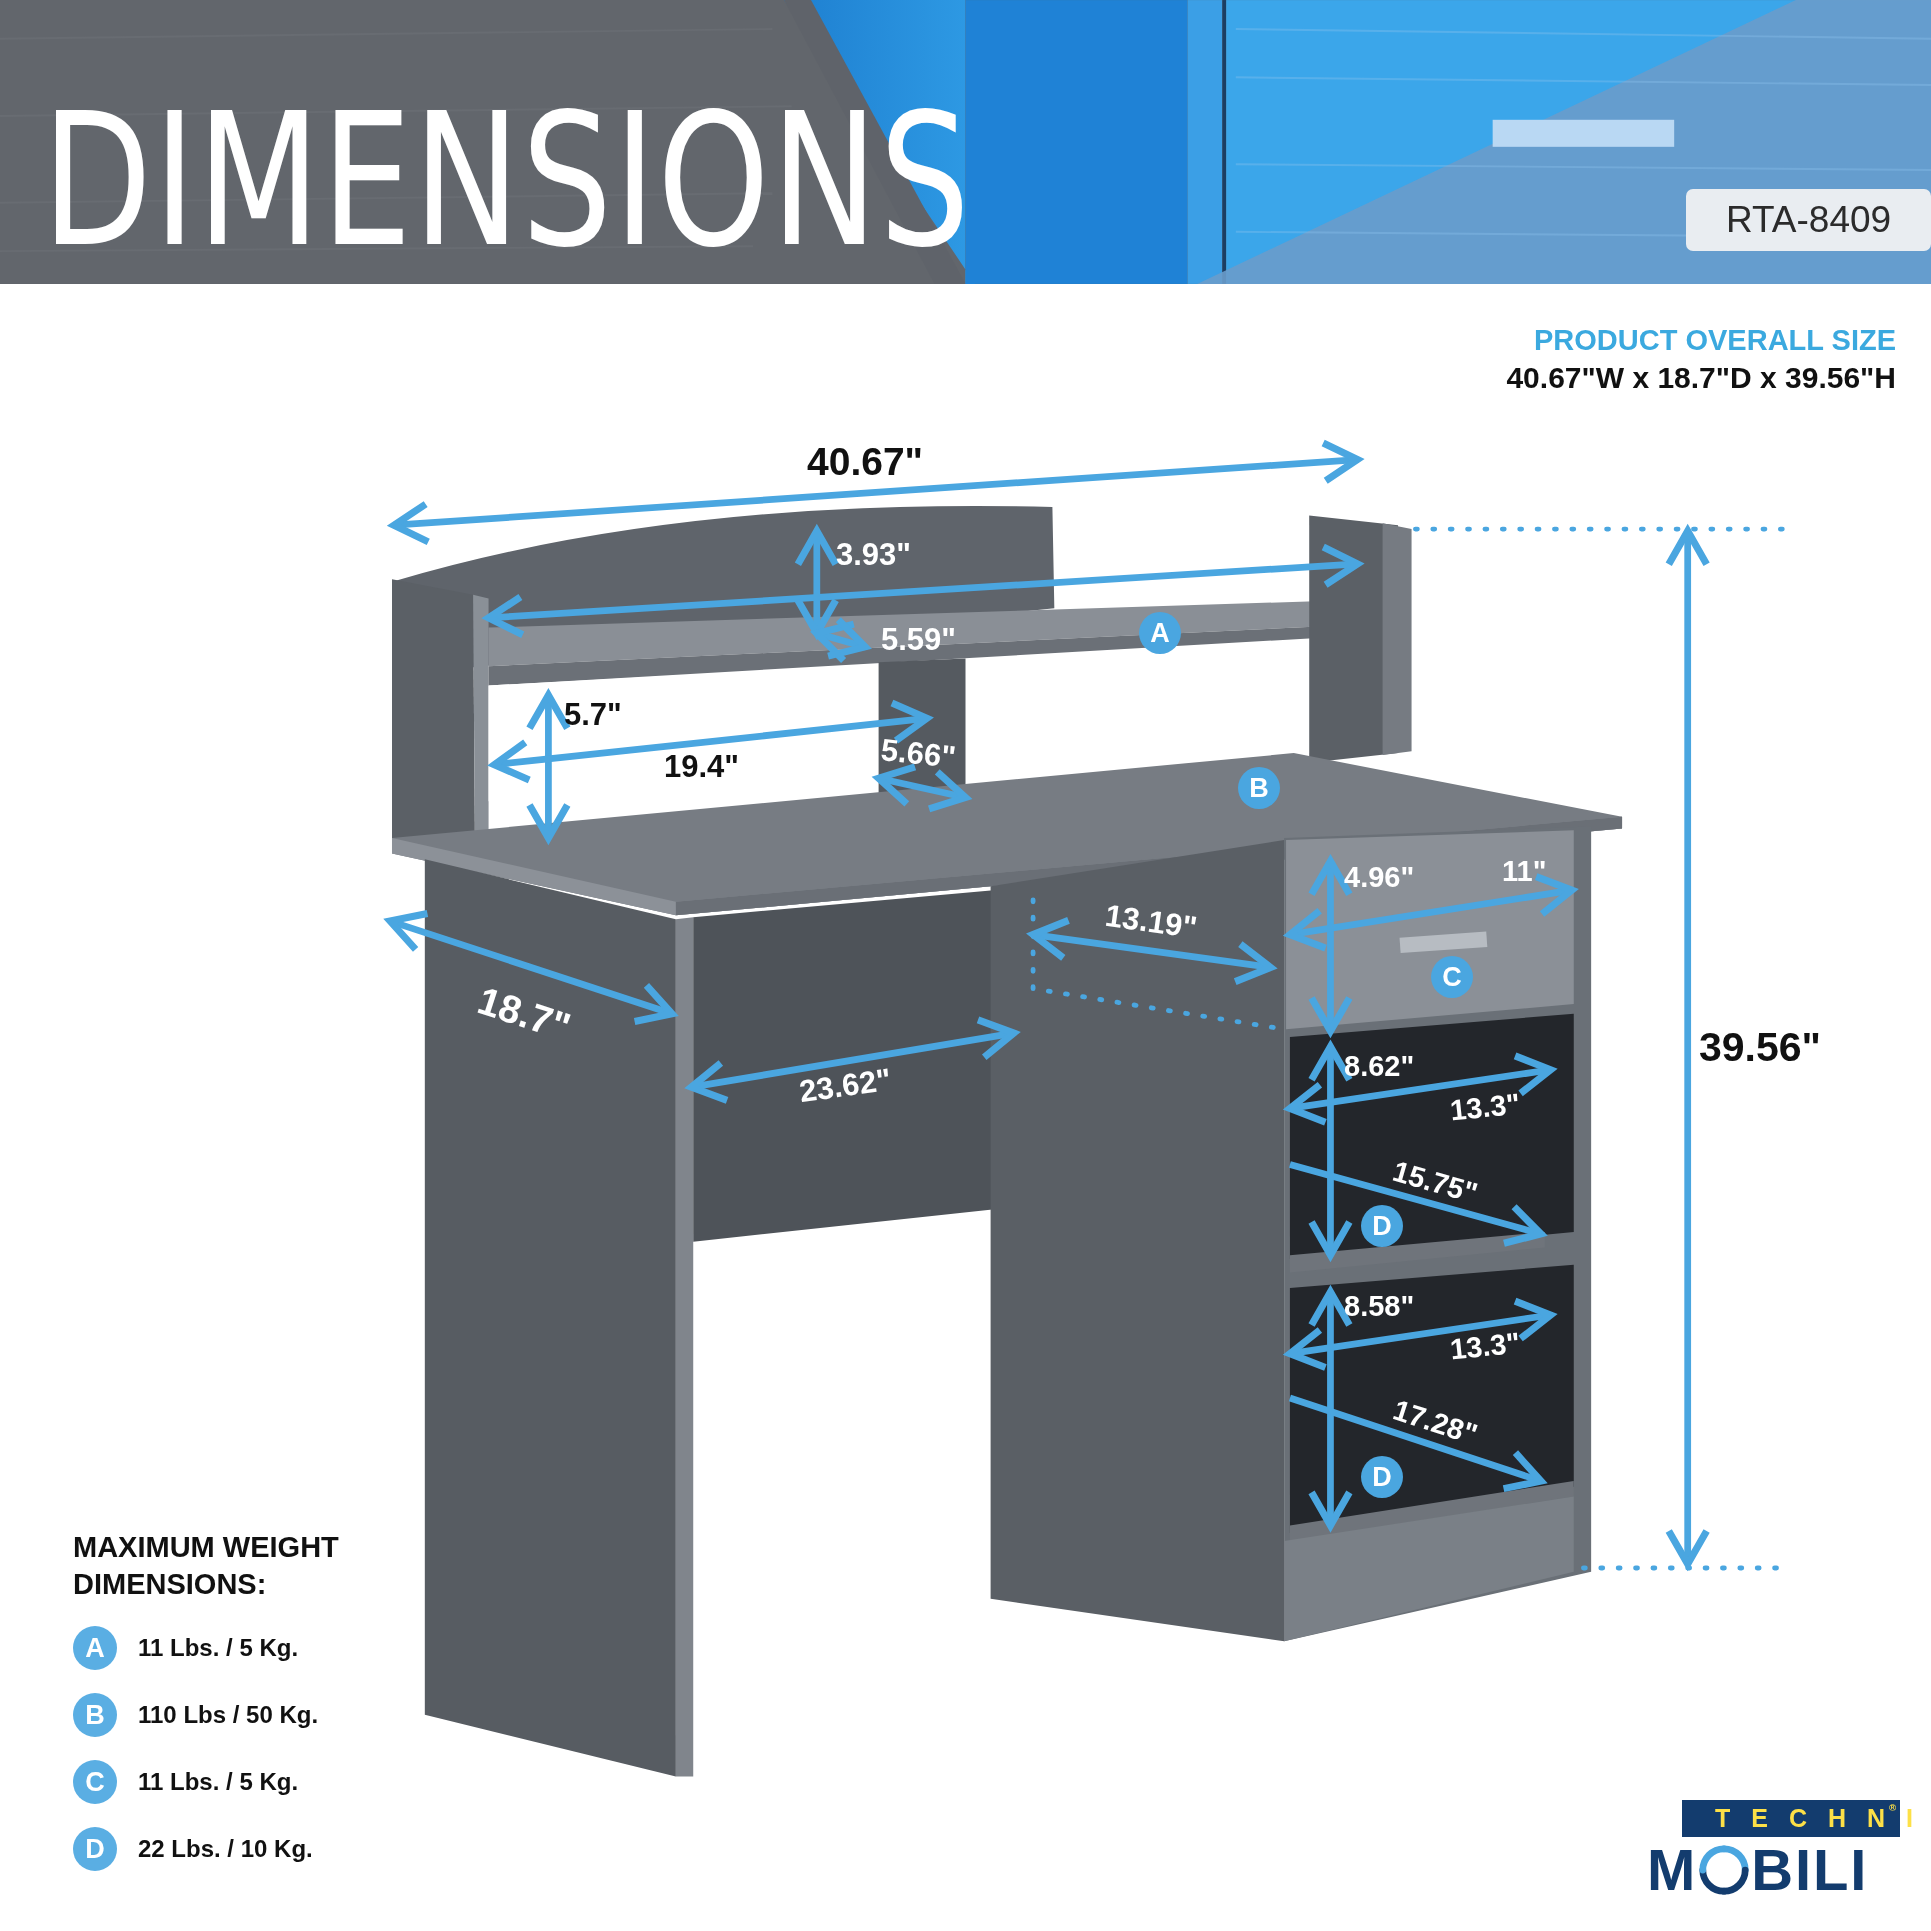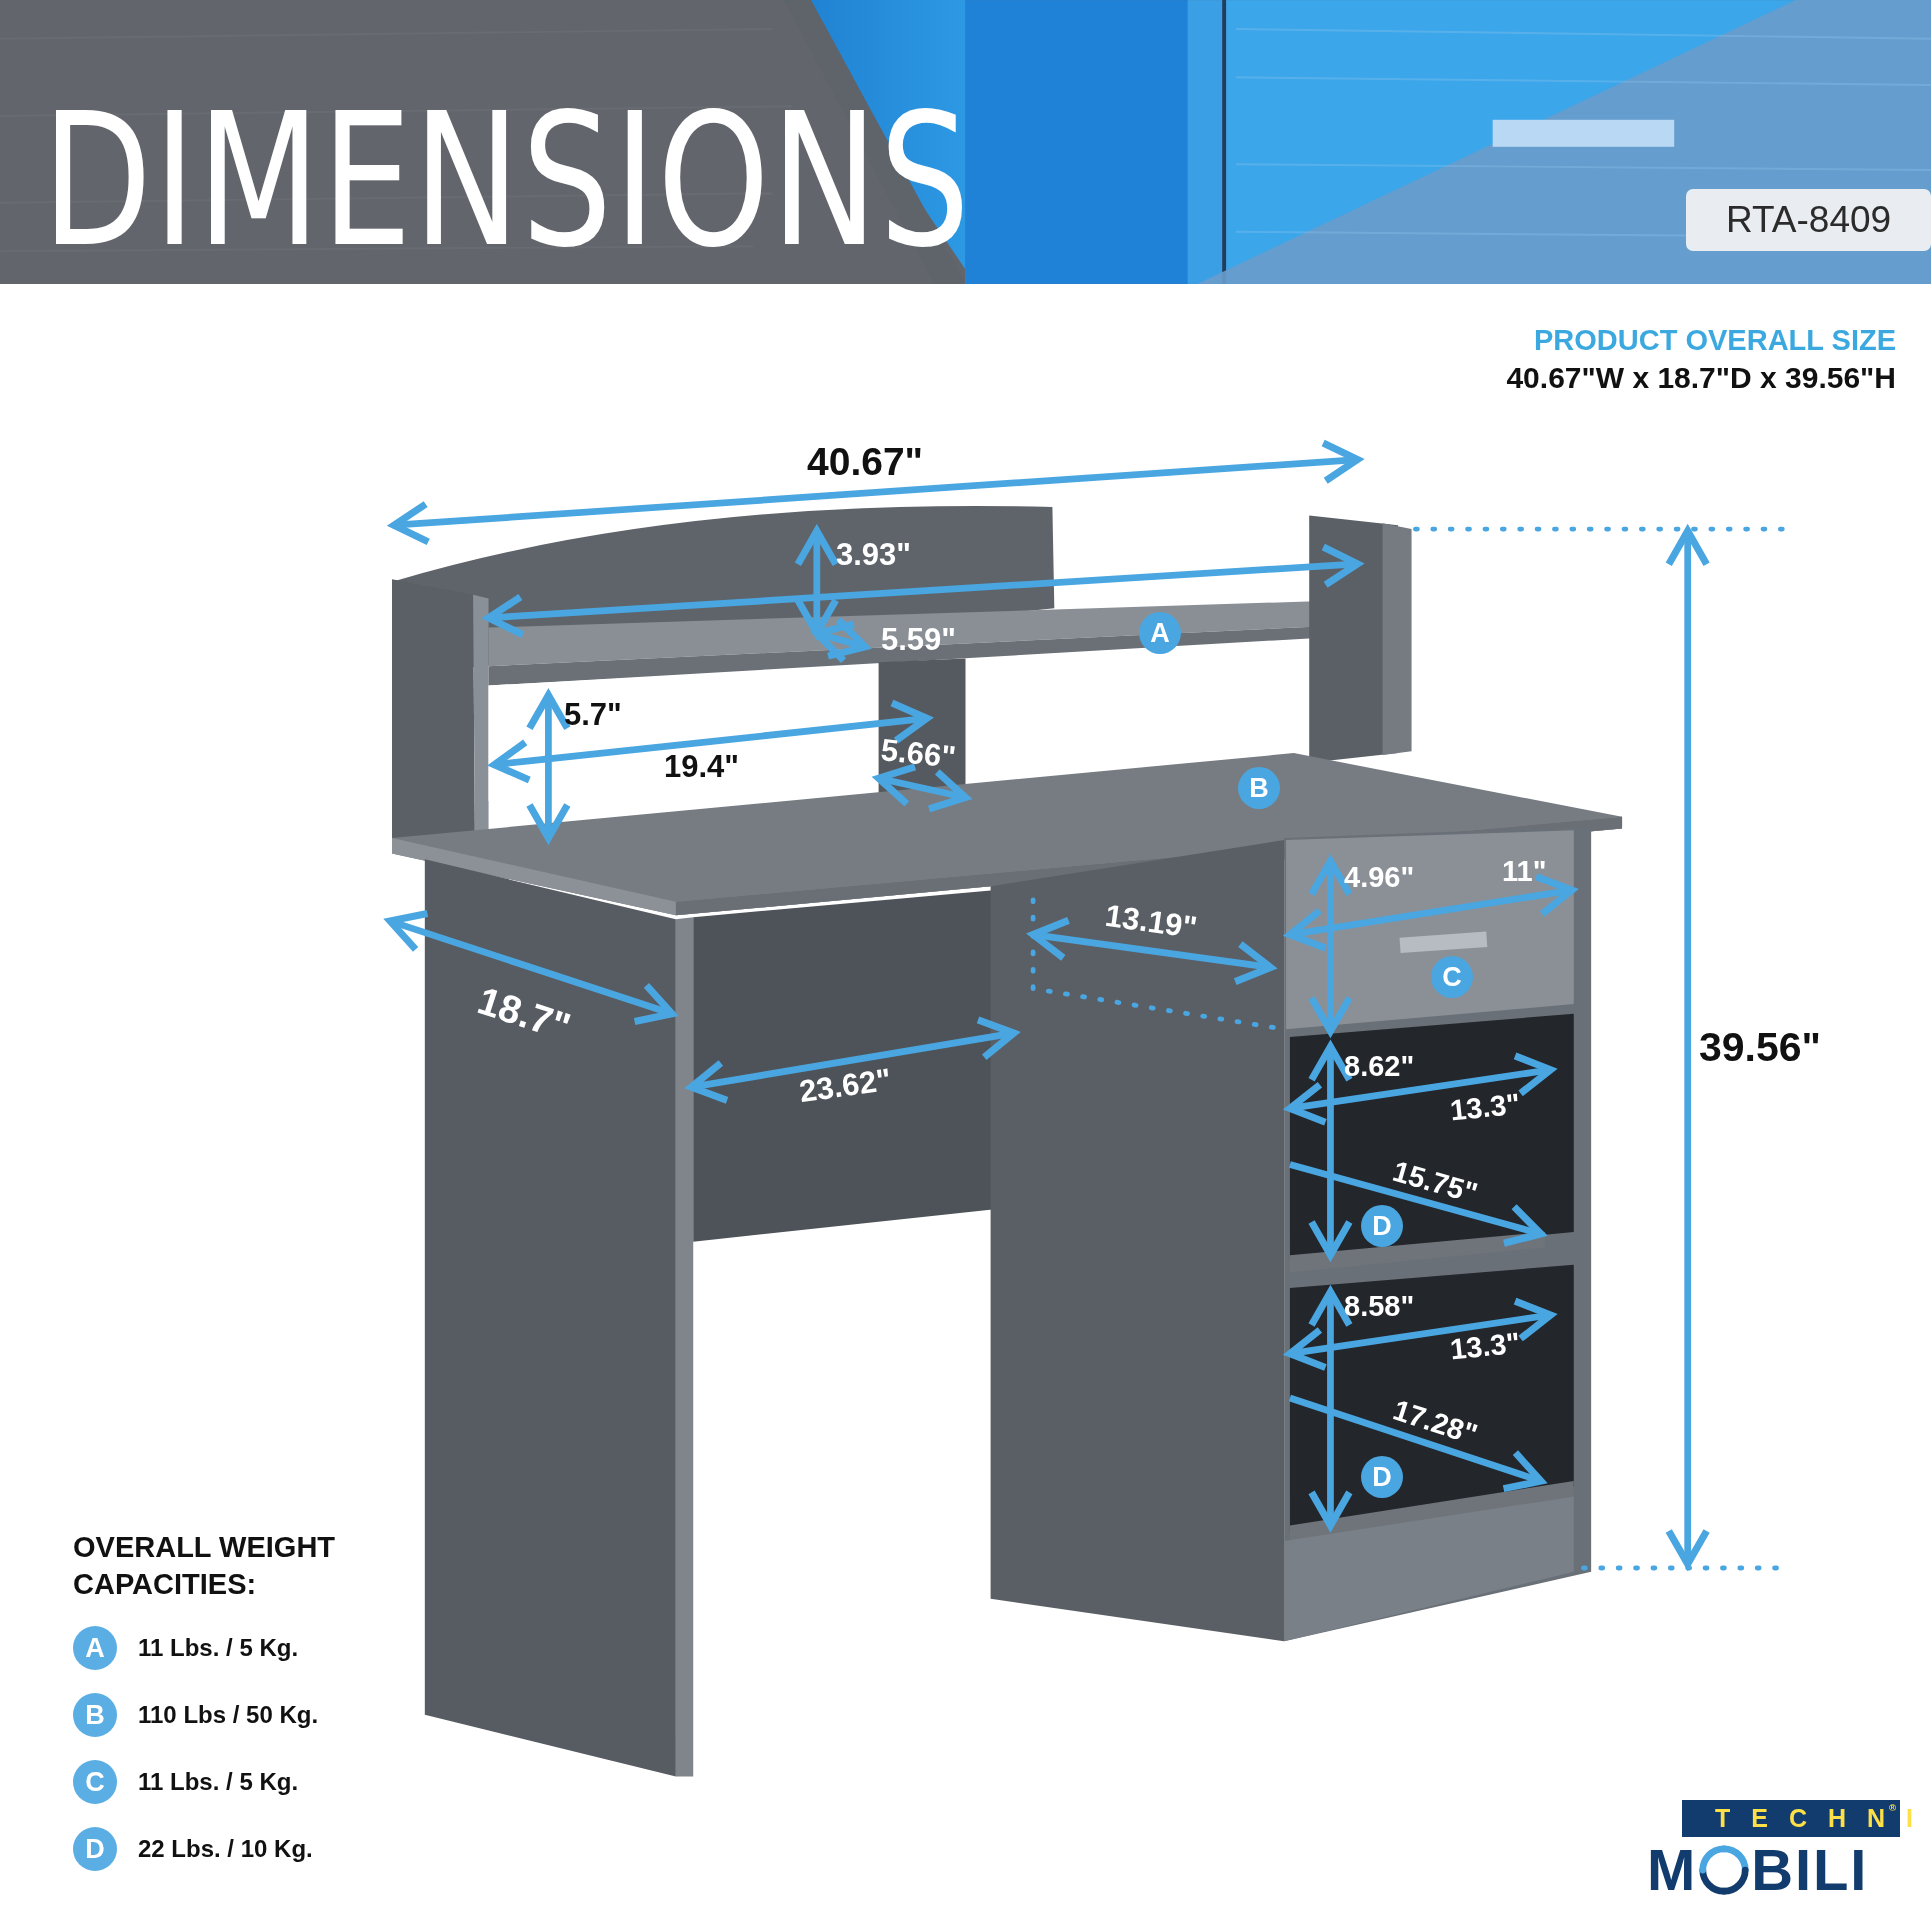--- a/index.html
+++ b/index.html
@@ -173,21 +173,21 @@
 <div class="dim light" style="left:1450px;top:1332px;font-size:29px;transform:rotate(-6deg);">13.3"</div>
 <div class="dim light" style="left:1392px;top:1408px;font-size:29px;transform:rotate(18deg);">17.28"</div>
 
 <div class="badge" style="left:1139px;top:612px;">A</div>
 <div class="badge" style="left:1238px;top:767px;">B</div>
 <div class="badge" style="left:1431px;top:956px;">C</div>
 <div class="badge" style="left:1361px;top:1205px;">D</div>
 <div class="badge" style="left:1361px;top:1456px;">D</div>
 
 <div class="weights">
-  <div class="heading">OVERALL WEIGHT CAPACITIES:</div>
+  <div class="heading">MAXIMUM WEIGHT DIMENSIONS:</div>
   <div class="row">
     <div class="circle">A</div>
     <div class="text">11 Lbs. / 5 Kg.</div>
   </div>
   <div class="row">
     <div class="circle">B</div>
     <div class="text">110 Lbs / 50 Kg.</div>
   </div>
   <div class="row">
     <div class="circle">C</div>

